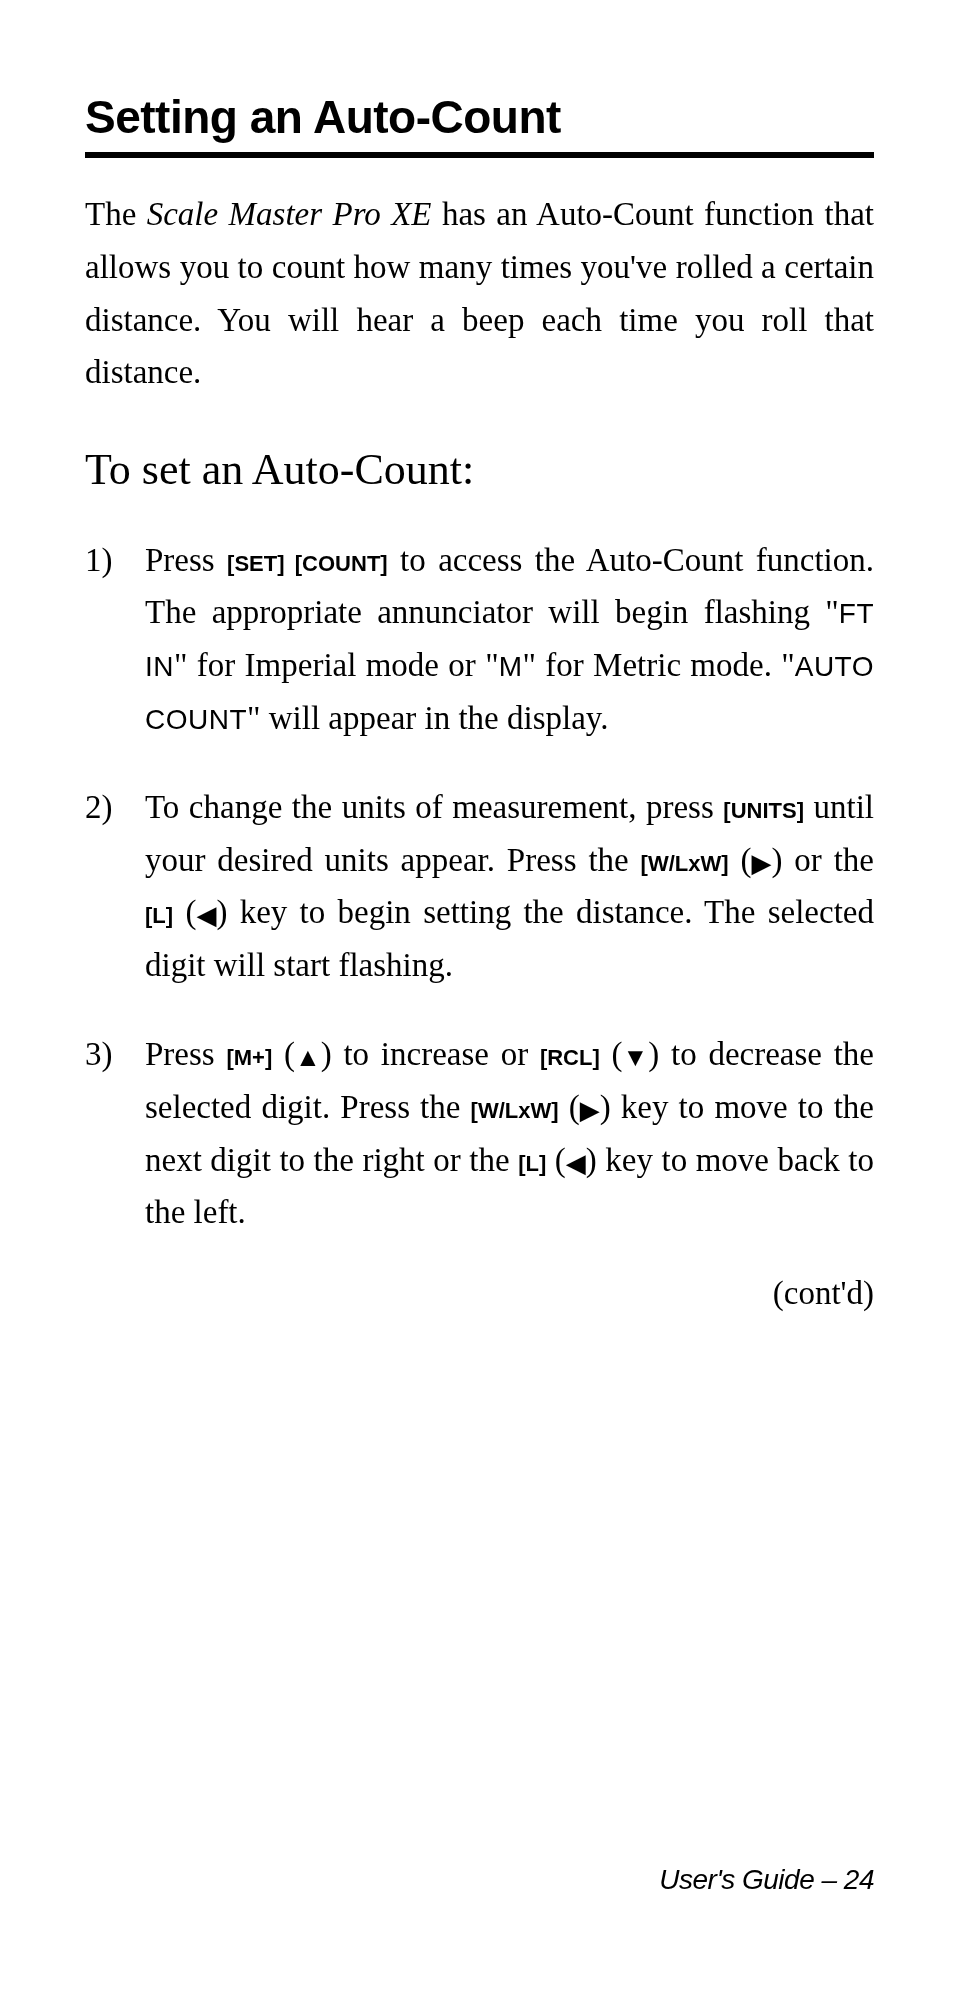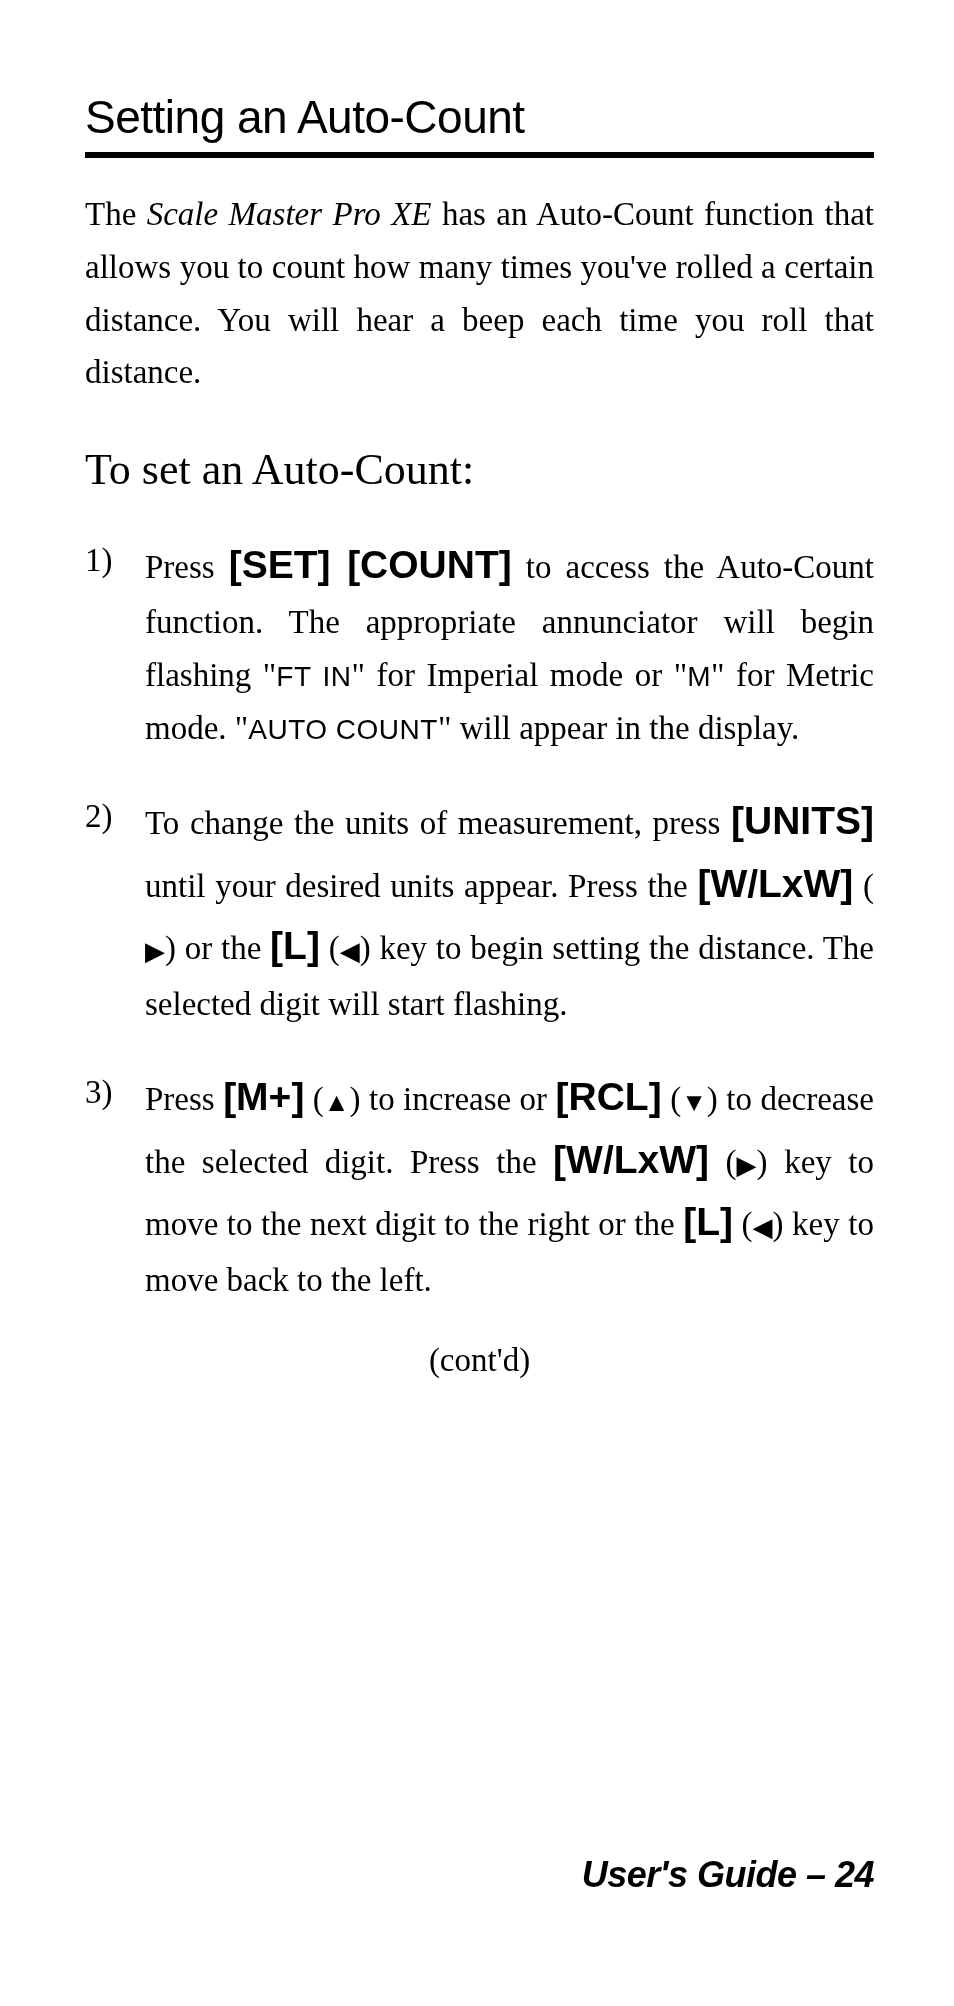--- a/index.html
+++ b/index.html
@@ -11,21 +11,21 @@
       width: 954px;
       height: 2006px;
       background: #ffffff;
       font-family: Garamond, Georgia, 'Times New Roman', serif;
       color: #000000;
       padding: 90px 80px 60px 85px;
       position: relative;
     }
     .title {
       font-family: 'Arial Black', 'Helvetica Neue', Arial, sans-serif;
-      font-weight: 400;
+      font-weight: 700;
       font-size: 46px;
       letter-spacing: -0.5px;
       margin-bottom: 8px;
       font-stretch: condensed;
     }
     .title-rule {
       border: none;
       border-top: 6px solid #000;
       margin-bottom: 30px;
     }
@@ -58,46 +58,46 @@
     .step-num {
       width: 60px;
       flex-shrink: 0;
     }
     .step-body {
       flex: 1;
     }
     .key {
       font-family: Arial, Helvetica, sans-serif;
       font-weight: bold;
-      font-size: 39px;
+      font-size: 22px;
     }
     .sansbold {
       font-family: Arial, Helvetica, sans-serif;
       font-weight: normal;
       font-size: 28px;
       letter-spacing: 0.5px;
     }
     .arrow {
       font-size: 26px;
       display: inline-block;
       vertical-align: -1px;
     }
     .contd {
-      text-align: center;
+      text-align: right;
       font-size: 33px;
       margin-top: 0px;
     }
     .footer {
       position: absolute;
       bottom: 110px;
       right: 80px;
       font-family: 'Arial Black', Arial, sans-serif;
-      font-weight: 700;
+      font-weight: 400;
       font-style: italic;
-      font-size: 36px;
+      font-size: 28px;
       letter-spacing: -0.5px;
       margin-top: 24px;
     }
   </style>
 </head>
 <body>
 
 <h1 class="title">Setting an Auto-Count</h1>
 <hr class="title-rule">
 

